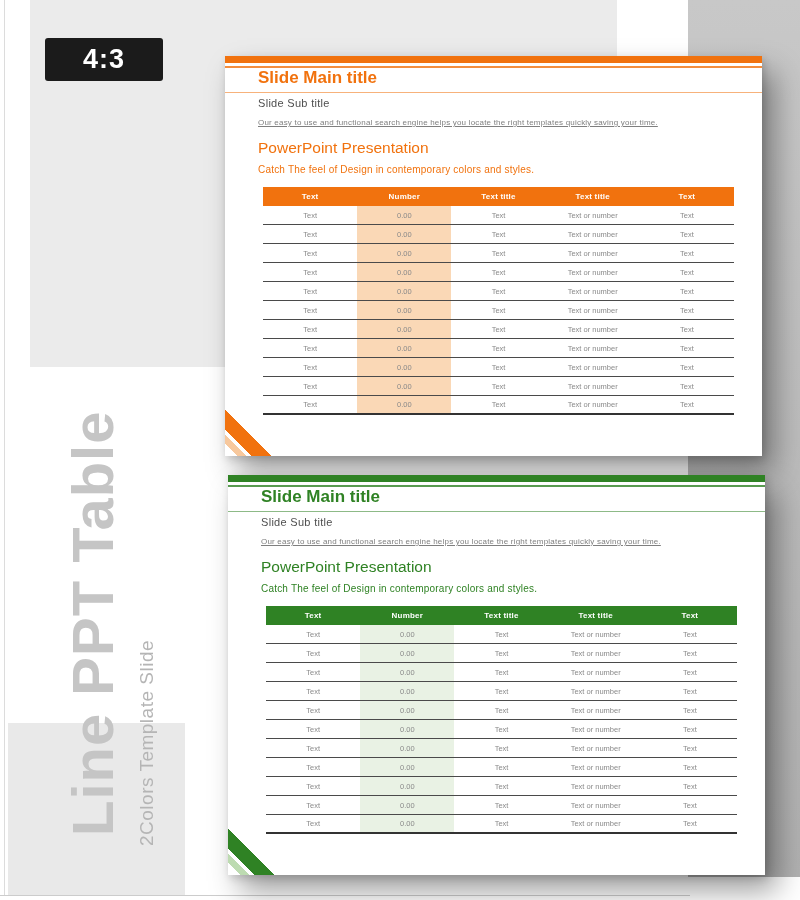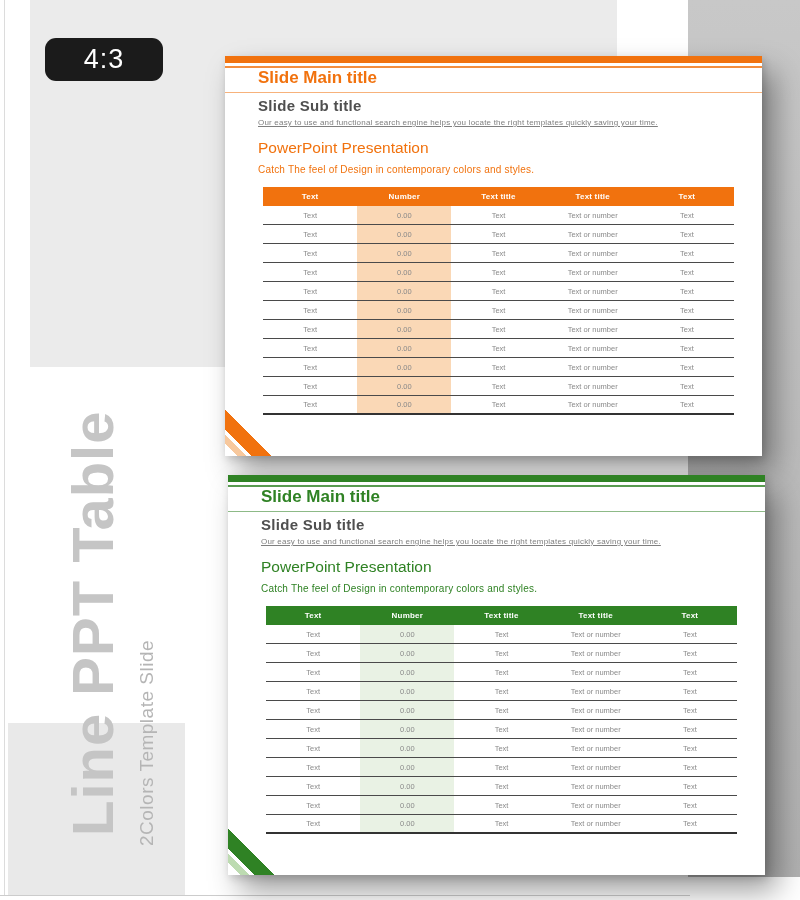--- a/index.html
+++ b/index.html
@@ -10,21 +10,21 @@
   .bg-block { position:absolute; }
   #bg-top-left   { left:30px;  top:0;      width:587px; height:367px; background:#ebebeb; }
   #bg-bottom-left{ left:8px;   top:723px;  width:177px; height:173px; background:#e9e9e9; }
   #bg-right      { left:688px; top:0;      width:112px; height:877px;
                    background:linear-gradient(180deg,#c8c8c8 0%,#bdbdbd 45%,#b1b1b1 100%); }
   #edge-left     { left:4px; top:0; width:1px; height:896px; background:#dcdcdc; }
   #edge-bottom   { left:0; top:895px; width:690px; height:1px; background:#cccccc; }
 
   
   #badge { position:absolute; left:45px; top:38px; width:118px; height:43px;
-           background:#1b1b1b; border-radius:11px; color:#fff; font-weight:normal;
+           background:#1b1b1b; border-radius:3px; color:#fff; font-weight:bold;
            font-size:27px; letter-spacing:1px; display:flex; align-items:center;
            justify-content:center; z-index:3; }
 
   
   .vtext { position:absolute; transform-origin:0 0; transform:rotate(-90deg);
            white-space:nowrap; z-index:1; }
   #side-title    { left:66px;  top:836px; font-size:58px; line-height:0.92;
                    font-weight:bold; color:#c5c5c5; letter-spacing:1px; }
   #side-subtitle { left:137px; top:846px; font-size:19px; line-height:1.05;
                    color:#b5b5b5; letter-spacing:0.5px; }
@@ -32,21 +32,21 @@
   
   .slide { position:absolute; width:537px; height:400px; background:#ffffff; z-index:2;
            box-shadow: 12px 16px 28px rgba(0,0,0,.38), 2px 3px 8px rgba(0,0,0,.16); margin-top: 16px; }
   #slide-0 { left:225px; top:40px; }
   #slide-1 { left:228px; top:459px; }
 
   .topbar   { position:absolute; left:0; right:0; top:0; height:7px; }
   .topline  { position:absolute; left:0; right:0; top:10px; height:2px; opacity:.8; }
   .main-title { position:absolute; left:33px; top:12px; font-size:17px; font-weight:bold; }
   .title-divider { position:absolute; left:0; right:0; top:36px; height:1px; opacity:.55; }
-  .sub-title { position:absolute; left:33px; top:41px; font-size:15px; color:#4f4f4f; letter-spacing:.3px;font-weight:bold; }
+  .sub-title { position:absolute; left:33px; top:41px; font-size:11px; color:#4f4f4f; letter-spacing:.3px; }
   .body-text { position:absolute; left:33px; top:62px; font-size:8px; color:#7f7f7f; letter-spacing:.2px;text-decoration:underline; }
   .section-title { position:absolute; left:33px; top:83px; font-size:15.5px; font-weight:normal; }
   .section-caption { position:absolute; left:33px; top:108px; font-size:10px; letter-spacing:.2px; }
 
   
   .theme-orange .topbar, .theme-orange .topline, .theme-orange .title-divider,
   .theme-orange .t-head { background:#f1720e; }
   .theme-orange .main-title, .theme-orange .section-title,
   .theme-orange .section-caption { color:#f1720e; }
   .theme-green .topbar, .theme-green .topline, .theme-green .title-divider,

